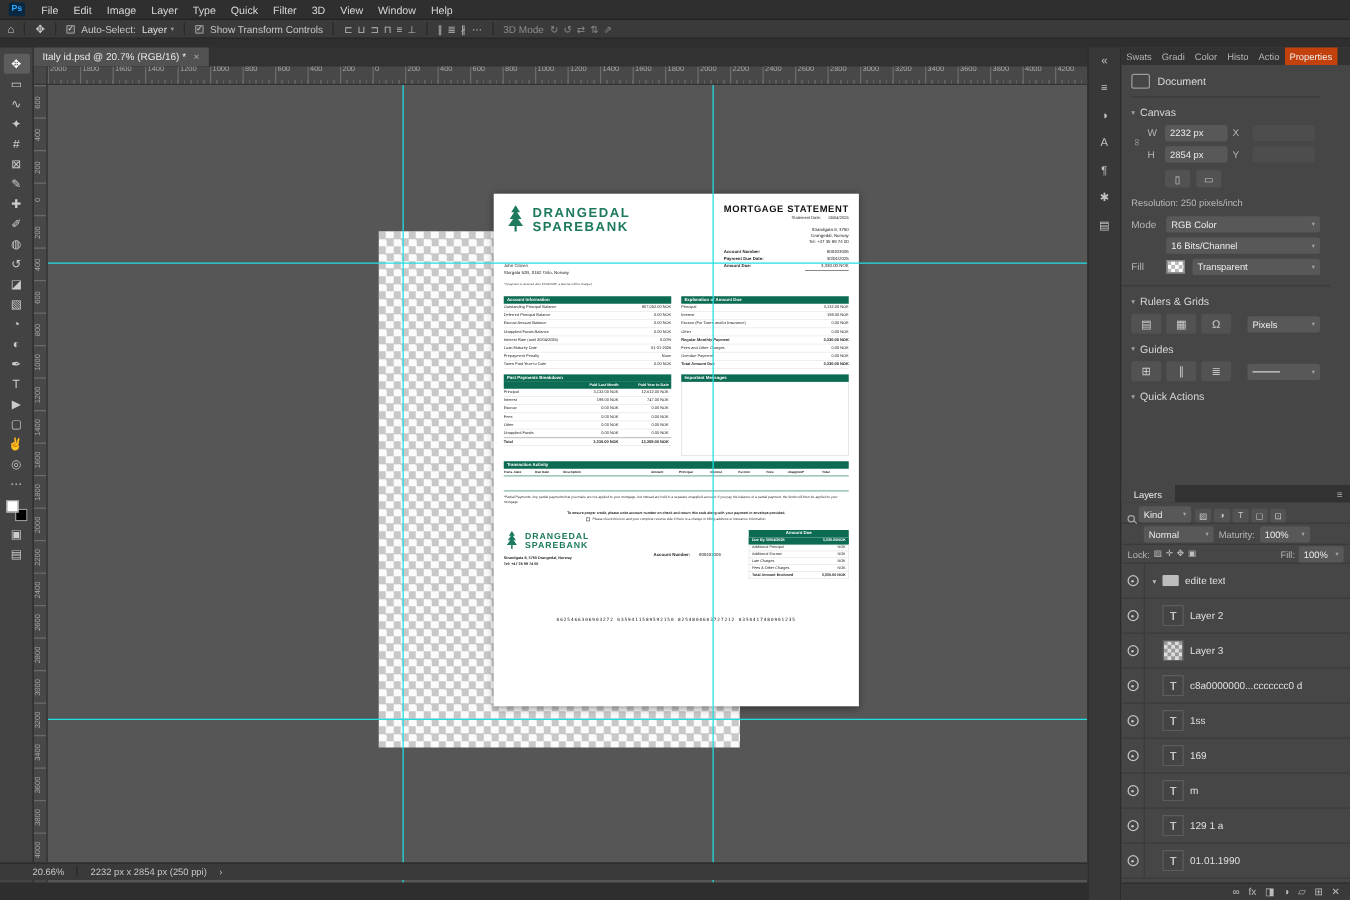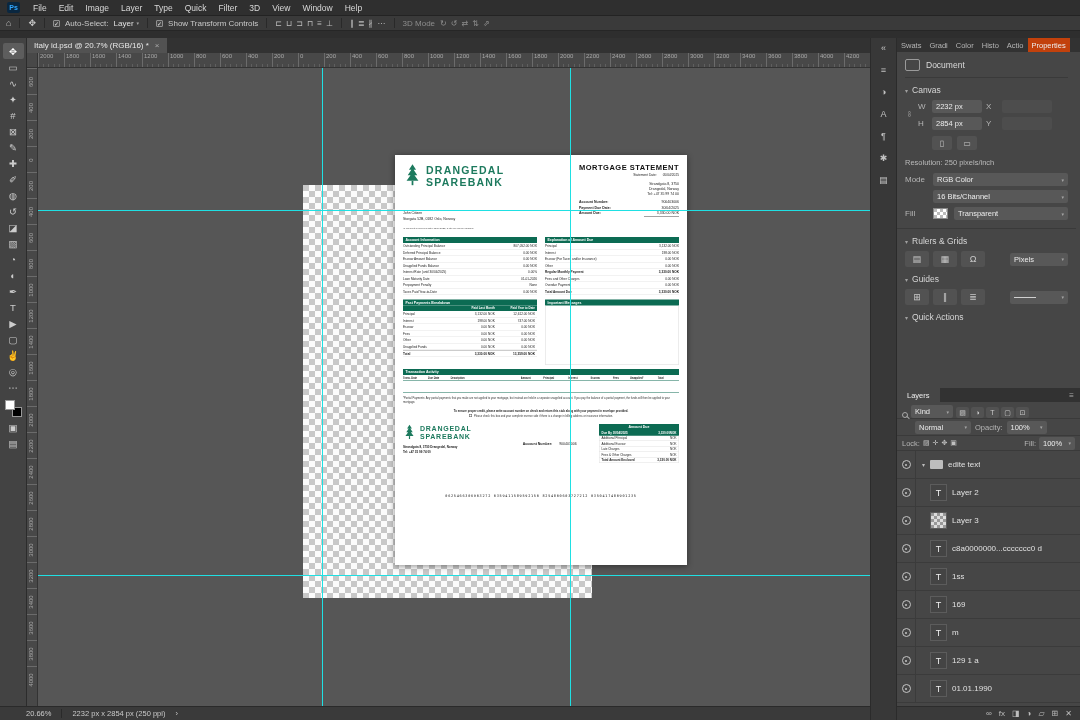--- a/index.html
+++ b/index.html
@@ -43,33 +43,33 @@
   .vlab b{position:absolute;left:-8px;top:10px;width:24px;transform:rotate(-90deg);font-weight:normal;font-size:6px;color:#a8a8a8;text-align:center}
 
   
   #canvas{position:absolute;left:38px;top:68px;width:832px;height:638px;background:#565656;overflow:hidden;z-index:10}
   .checker{position:absolute;left:265px;top:117px;width:289px;height:413px;background:repeating-conic-gradient(#fbfbfb 0% 25%,#c8c8c8 0% 50%) 0 0/12px 12px}
   .psdoc{position:absolute;left:357px;top:87px;width:292px;height:410px;background:#fff;box-shadow:0 1px 6px rgba(0,0,0,.45);overflow:hidden}
   .vguide{position:absolute;top:0;bottom:0;width:1px;background:var(--guide-cyan)}
   .hguide{position:absolute;left:0;right:0;height:1px;background:var(--guide-cyan)}
 
   
-  #statusbar{position:absolute;left:0;bottom:0;width:870px;height:14px;background:#3a3a3a;border-top:1px solid #2a2a2a;display:flex;align-items:center;gap:10px;padding-left:26px;font-size:7.5px;color:#c9c9c9;z-index:35}
+  #statusbar{position:absolute;left:0;bottom:16px;width:870px;height:14px;background:#3a3a3a;border-top:1px solid #2a2a2a;display:flex;align-items:center;gap:10px;padding-left:26px;font-size:7.5px;color:#c9c9c9;z-index:35}
   .sb-sep{width:1px;height:9px;background:#2a2a2a}
 
   
   #rail{position:absolute;left:870px;top:38px;width:26px;bottom:0;background:#383838;border-left:1px solid #2b2b2b;display:flex;flex-direction:column;align-items:center;padding-top:2px;gap:7px;z-index:30}
   .rail-ic{width:18px;height:15px;display:flex;align-items:center;justify-content:center;font-size:9px;color:#c2c2c2}
 
   
   #rightpanels{position:absolute;left:896px;top:38px;width:184px;bottom:0;background:#464646;border-left:1px solid #2b2b2b;z-index:30}
   .ptabs{position:absolute;top:0;left:0;right:0;height:14px;background:#323232;display:flex;font-size:7.5px;color:#b5b5b5}
   .ptab{padding:0 4px;display:flex;align-items:center;overflow:hidden;white-space:nowrap}
   .ptab.active{background:#c2410c;color:#ededed}
-  #propbody{position:absolute;top:14px;left:0;right:4px;height:336px;overflow:hidden;padding:4px 8px;color:#c6c6c6}
+  #propbody{position:absolute;top:14px;left:0;right:16px;height:336px;overflow:hidden;padding:4px 8px;color:#c6c6c6}
   .docrow{display:flex;align-items:center;gap:6px;padding:3px 0 6px;border-bottom:1px solid #3a3a3a}
   .docic{width:15px;height:12px;border:1px solid #9a9a9a;border-radius:2px}
   .docrow span{font-size:8.5px;color:#dadada}
   .sechead{display:flex;align-items:center;gap:4px;margin:7px 0 5px;font-size:8.5px;color:#d6d6d6}
   .chevt{font-size:6px;color:#9f9f9f}
   .dimgrid{display:grid;grid-template-columns:9px 10px 50px 12px 50px;gap:4px;align-items:center;font-size:8px}
   .linkic{grid-row:1/3;color:#9a9a9a;font-size:8px;transform:rotate(90deg)}
   .dlab{color:#b5b5b5}
   .pfield{height:13px;background:#585858;border-radius:2px;font-size:7.5px;color:#ececec;display:flex;align-items:center;padding:0 4px;overflow:hidden}
   .pfield.dis{background:#4d4d4d;color:#858585}
@@ -848,21 +848,21 @@
           <span class="fic">T</span>
           <span class="fic">▢</span>
           <span class="fic">⊡</span>
         </span>
     </div>
     <div class="lblend">
       <span class="psel blend">
         <span>Normal</span>
           <span class="caret">▾</span>
       </span>
-      <span>Opacity:</span>
+      <span>Maturity:</span>
       <span class="psel opa">
         <span>100%</span>
           <span class="caret">▾</span>
       </span>
     </div>
     <div class="llock">
       <span>Lock:</span>
       <span style="display:flex;gap:3px">
 
       <span class="lockic">▨</span>

